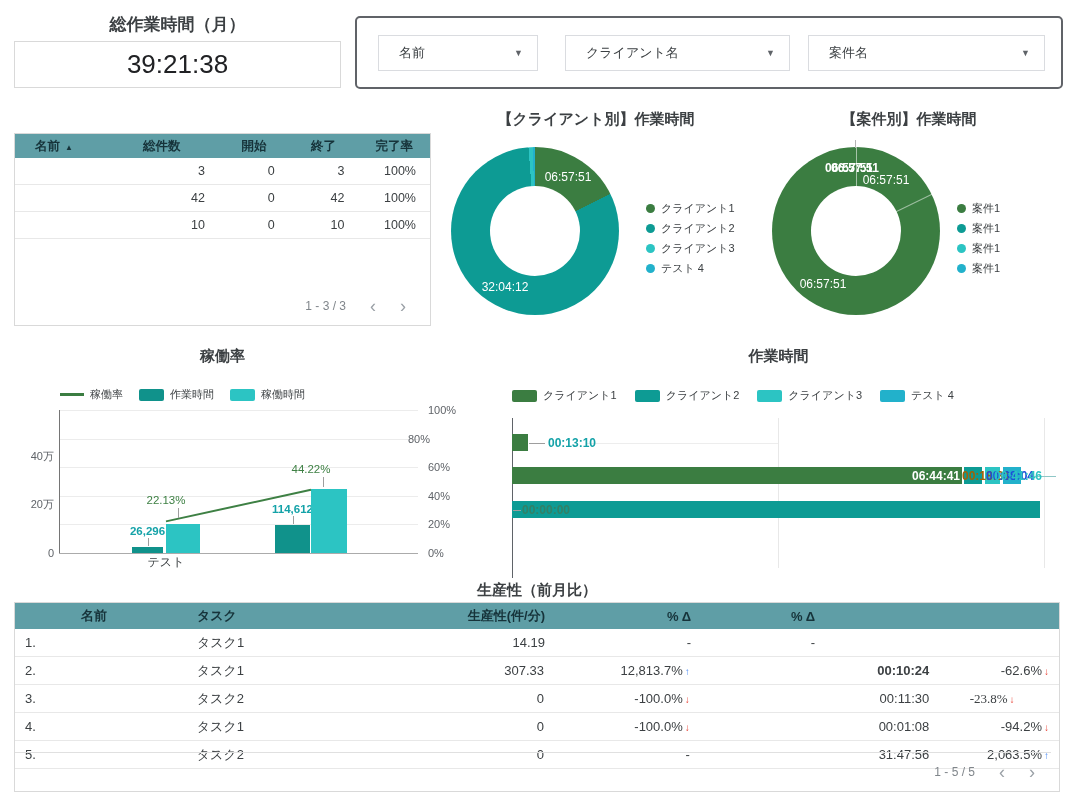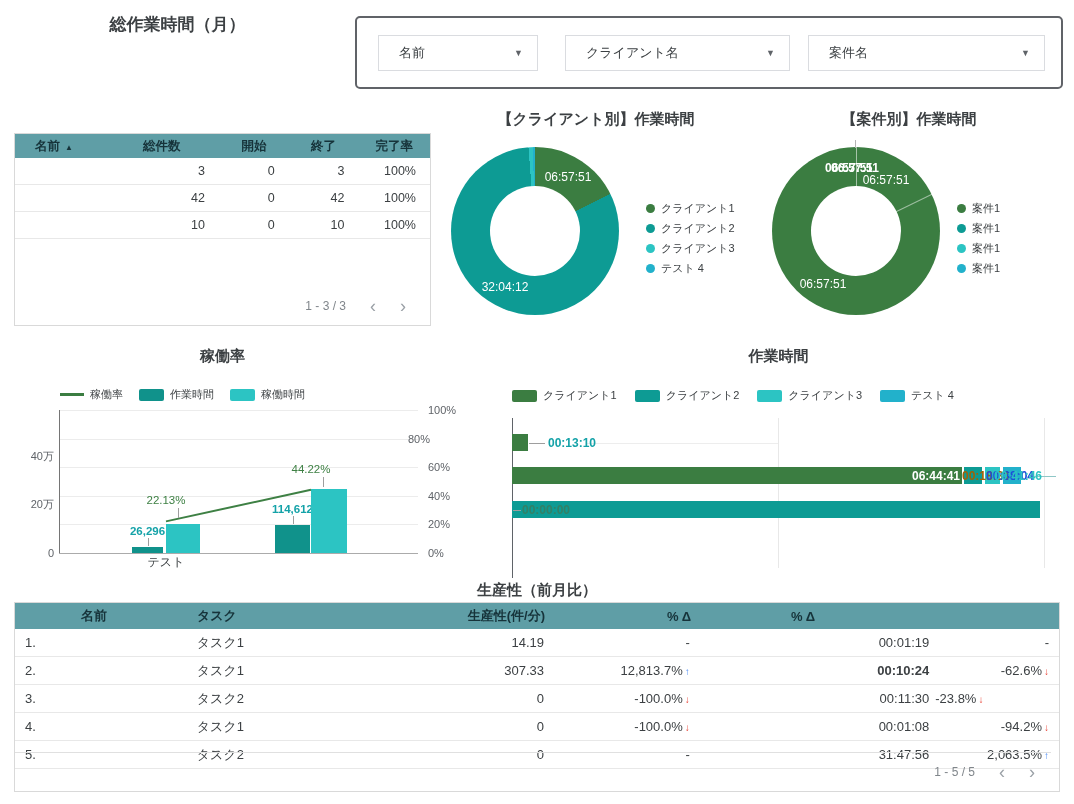--- a/index.html
+++ b/index.html
@@ -39,20 +39,23 @@
   .arrow-up{color:#4285f4;font-size:10px;margin-left:2px;}
   .arrow-down{color:#e94235;font-size:10px;margin-left:2px;}
   .sorticon{font-size:8px;margin-left:5px;color:#16333a;}
 </style>
 </head>
 <body>
 
 <div id="canvas">
 
   <div class="sec-title" style="left:14px;top:13px;width:327px;font-size:17px;">総作業時間（月）</div>
+  <div class="abs scorebox" style="left:14px;top:41px;width:325px;height:45px;">
+    <span class="scoreval">39:21:38</span>
+  </div>
 
   <div class="abs filterbar" style="left:355px;top:16px;width:704px;height:69px;"></div>
   <div class="abs dd" style="left:378px;top:35px;width:160px;height:36px;">
     <span class="ddlabel">名前</span>
     <span class="caret">▼</span>
   </div>
   <div class="abs dd" style="left:565px;top:35px;width:225px;height:36px;">
     <span class="ddlabel">クライアント名</span>
     <span class="caret">▼</span>
   </div>
@@ -205,40 +208,39 @@
         <div style="width: 150px; box-sizing: border-box; text-align: right; padding-left: 0px; padding-right: 10px;">% Δ</div>
         <div style="width: 124px; box-sizing: border-box; text-align: right; padding-left: 0px; padding-right: 10px;">% Δ</div>
       </div>
     <div id="pd-body">
         <div class="trow" style="height: 27px; font-size: 13px;">
           <div style="width: 36px; box-sizing: border-box; text-align: left; padding-left: 10px; padding-right: 0px;">1.</div>
           <div style="width: 110px; box-sizing: border-box; text-align: left; padding-left: 30px; padding-right: 0px;"></div>
           <div style="width: 240px; box-sizing: border-box; text-align: left; padding-left: 36px; padding-right: 0px;">タスク1</div>
           <div style="width: 150px; box-sizing: border-box; text-align: right; padding-left: 0px; padding-right: 6px;">14.19</div>
           <div style="width: 150px; box-sizing: border-box; text-align: right; padding-left: 0px; padding-right: 10px;"><span>-</span></div>
-          <div style="width: 236px; box-sizing: border-box; text-align: right; padding-left: 0px; padding-right: 6px;">00:01:19</div>
           <div style="width: 124px; box-sizing: border-box; text-align: right; padding-left: 0px; padding-right: 10px;"><span>-</span></div>
         </div>
         <div class="trow" style="height: 27px; font-size: 13px;">
           <div style="width: 36px; box-sizing: border-box; text-align: left; padding-left: 10px; padding-right: 0px;">2.</div>
           <div style="width: 110px; box-sizing: border-box; text-align: left; padding-left: 30px; padding-right: 0px;"></div>
           <div style="width: 240px; box-sizing: border-box; text-align: left; padding-left: 36px; padding-right: 0px;">タスク1</div>
           <div style="width: 150px; box-sizing: border-box; text-align: right; padding-left: 0px; padding-right: 6px;">307.33</div>
           <div style="width: 150px; box-sizing: border-box; text-align: right; padding-left: 0px; padding-right: 10px;"><span>12,813.7%</span><span class="arrow-up">↑</span></div>
           <div style="width: 236px; box-sizing: border-box; text-align: right; padding-left: 0px; padding-right: 6px; font-weight: bold;">00:10:24</div>
           <div style="width: 124px; box-sizing: border-box; text-align: right; padding-left: 0px; padding-right: 10px;"><span>-62.6%</span><span class="arrow-down">↓</span></div>
         </div>
         <div class="trow" style="height: 27px; font-size: 13px;">
           <div style="width: 36px; box-sizing: border-box; text-align: left; padding-left: 10px; padding-right: 0px;">3.</div>
           <div style="width: 110px; box-sizing: border-box; text-align: left; padding-left: 30px; padding-right: 0px;"></div>
           <div style="width: 240px; box-sizing: border-box; text-align: left; padding-left: 36px; padding-right: 0px;">タスク2</div>
           <div style="width: 150px; box-sizing: border-box; text-align: right; padding-left: 0px; padding-right: 6px;">0</div>
           <div style="width: 150px; box-sizing: border-box; text-align: right; padding-left: 0px; padding-right: 10px;"><span>-100.0%</span><span class="arrow-down">↓</span></div>
           <div style="width: 236px; box-sizing: border-box; text-align: right; padding-left: 0px; padding-right: 6px;">00:11:30</div>
-          <div style="width: 124px; box-sizing: border-box; text-align: left; padding-left: 0px; padding-right: 10px;"><span>-23.8%</span><span class="arrow-down">↓</span></div>
+          <div style="width: 124px; box-sizing: border-box; text-align: center; padding-left: 0px; padding-right: 10px; font-family: Liberation Serif, serif;"><span>-23.8%</span><span class="arrow-down">↓</span></div>
         </div>
         <div class="trow" style="height: 27px; font-size: 13px;">
           <div style="width: 36px; box-sizing: border-box; text-align: left; padding-left: 10px; padding-right: 0px;">4.</div>
           <div style="width: 110px; box-sizing: border-box; text-align: left; padding-left: 30px; padding-right: 0px;"></div>
           <div style="width: 240px; box-sizing: border-box; text-align: left; padding-left: 36px; padding-right: 0px;">タスク1</div>
           <div style="width: 150px; box-sizing: border-box; text-align: right; padding-left: 0px; padding-right: 6px;">0</div>
           <div style="width: 150px; box-sizing: border-box; text-align: right; padding-left: 0px; padding-right: 10px;"><span>-100.0%</span><span class="arrow-down">↓</span></div>
           <div style="width: 236px; box-sizing: border-box; text-align: right; padding-left: 0px; padding-right: 6px;">00:01:08</div>
           <div style="width: 124px; box-sizing: border-box; text-align: right; padding-left: 0px; padding-right: 10px;"><span>-94.2%</span><span class="arrow-down">↓</span></div>
         </div>

